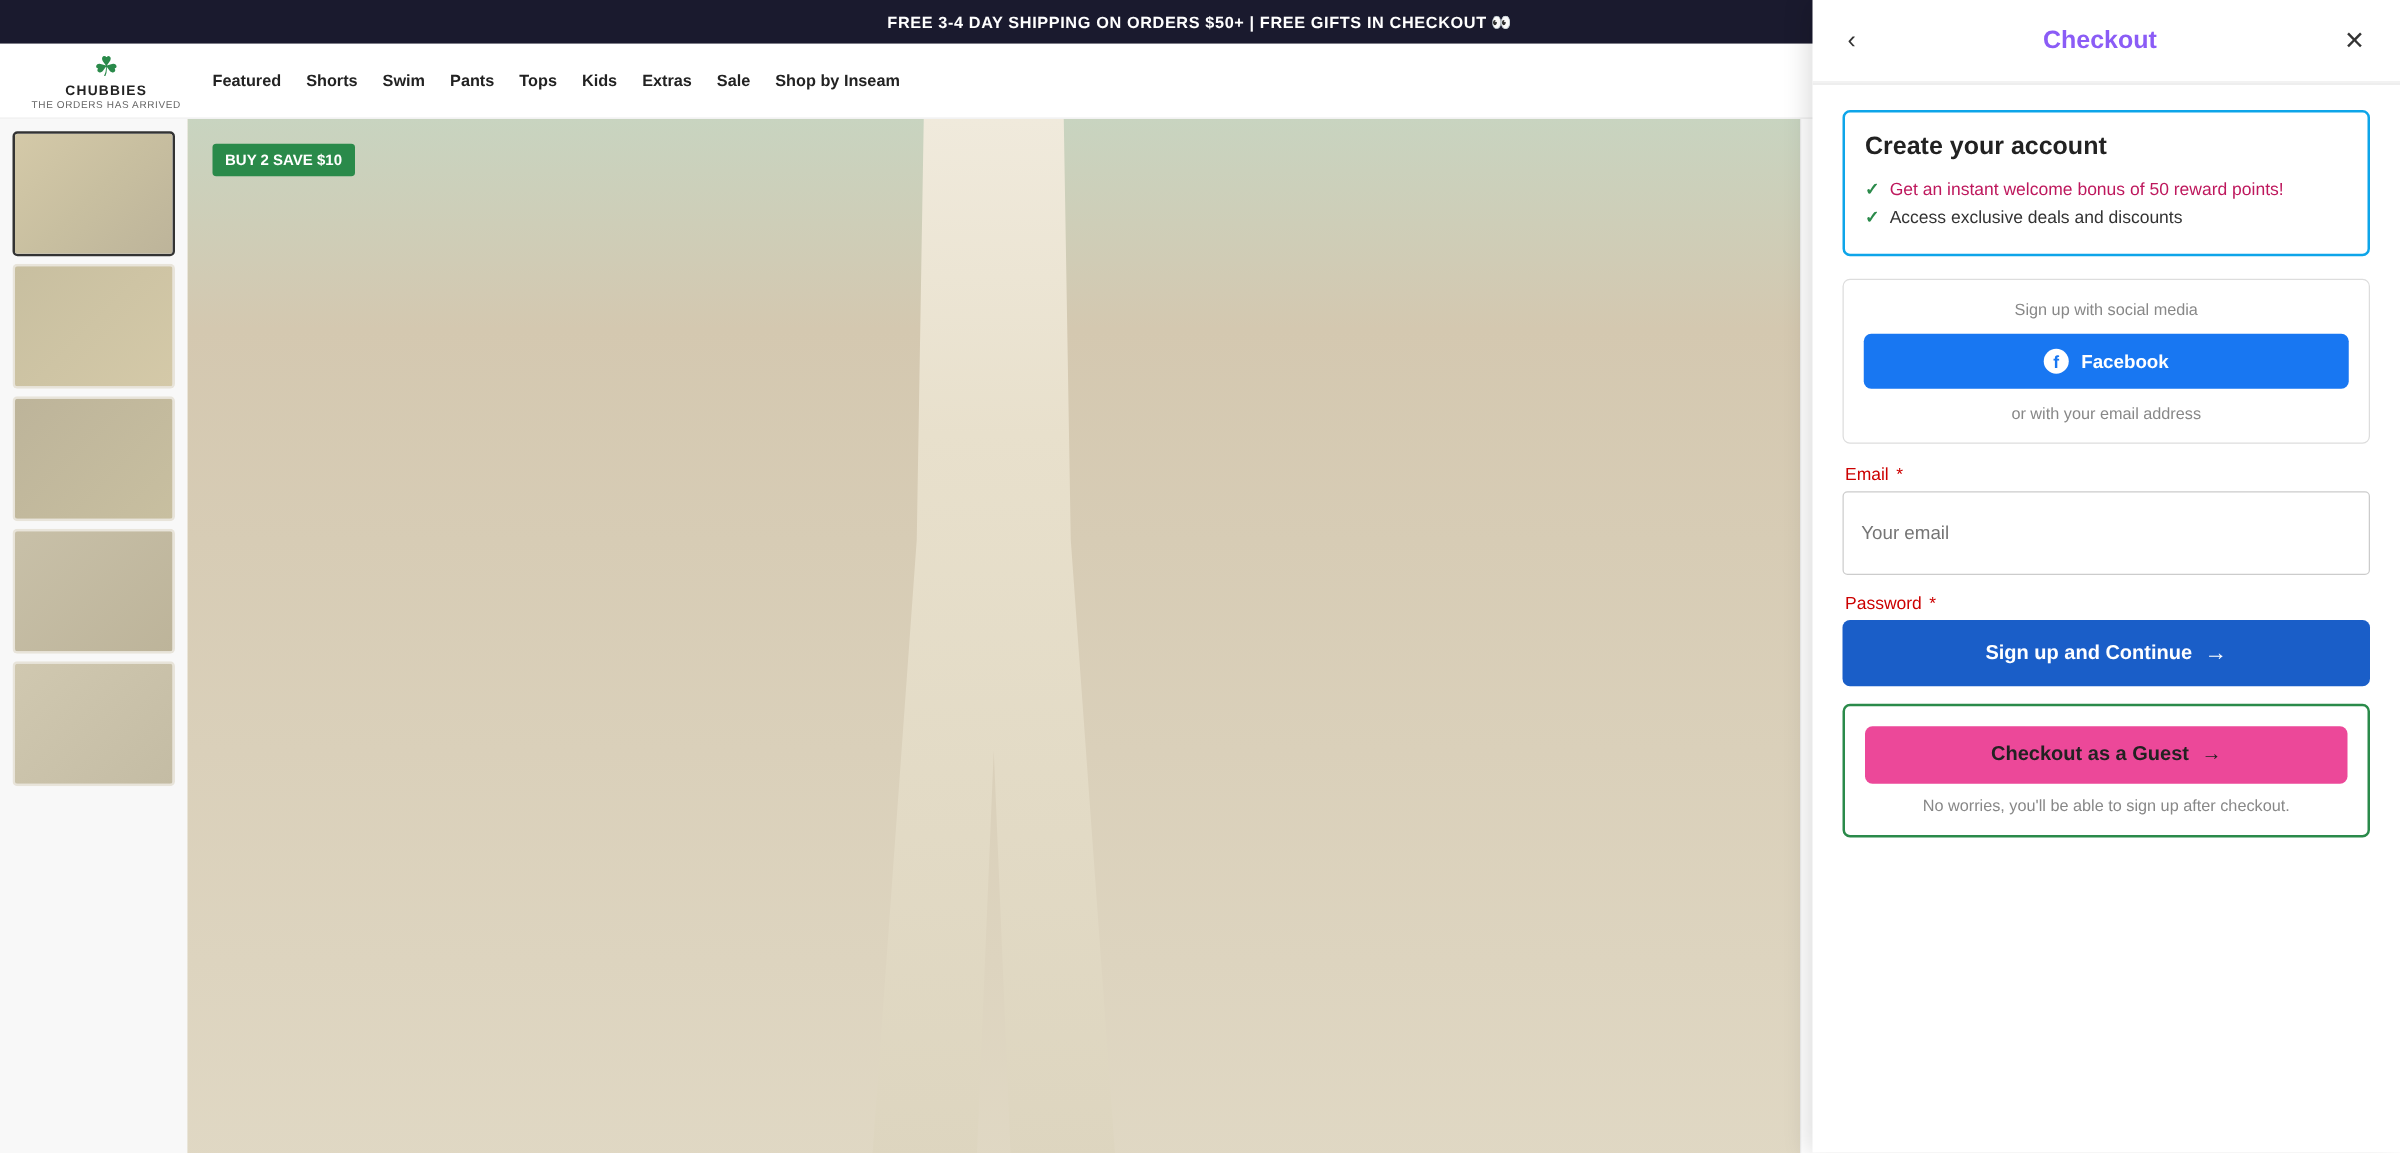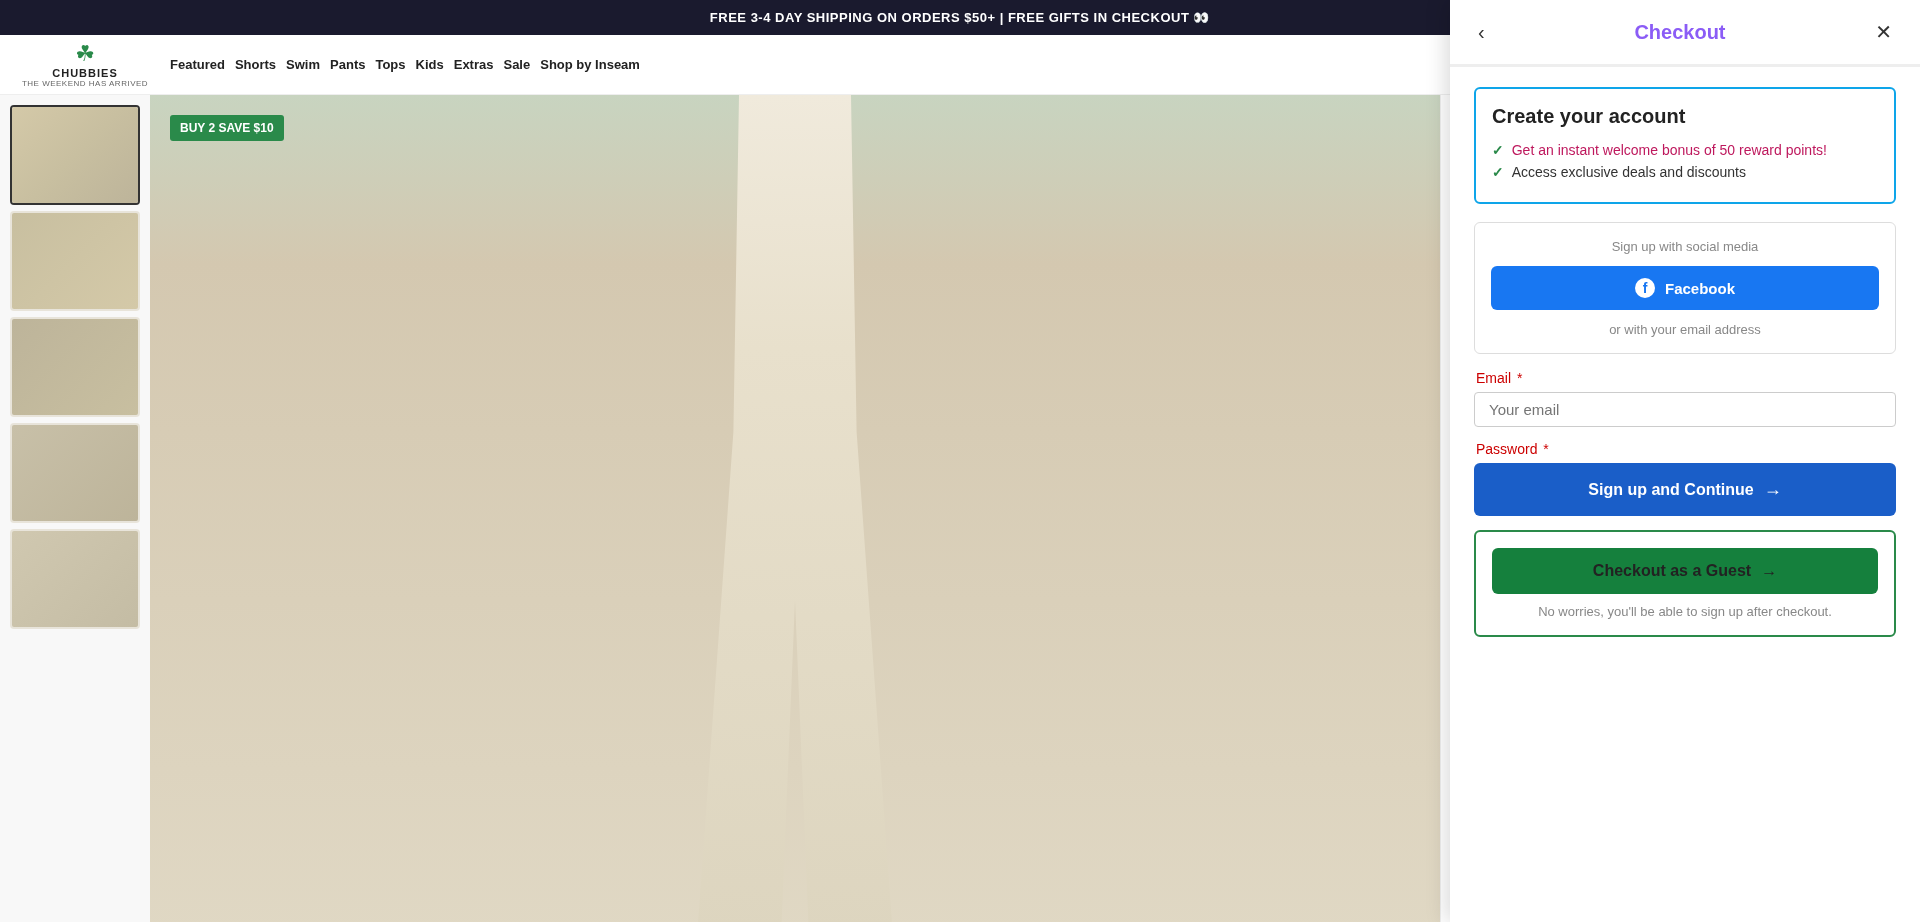--- a/index.html
+++ b/index.html
@@ -51,21 +51,21 @@
       letter-spacing: 1px;
       text-transform: uppercase;
     }
     .logo-sub {
       font-size: 8px;
       color: #666;
       letter-spacing: 0.5px;
     }
     .nav-links {
       display: flex;
-      gap: 10px;
+      gap: 20px;
       flex: 1;
     }
     .nav-link {
       font-size: 13px;
       font-weight: 600;
       color: #222;
       text-decoration: none;
       white-space: nowrap;
     }
     .nav-search {
@@ -419,21 +419,21 @@
       font-size: 14px;
       color: #333;
       margin-bottom: 6px;
       display: block;
     }
     .form-label span { color: #c00; margin-left: 2px; }
     .form-input {
       width: 100%;
       border: 1px solid #ccc;
       border-radius: 4px;
-      padding: 8px 14px;
+      padding: 24px 14px;
       font-size: 15px;
       color: #999;
       outline: none;
       margin-bottom: 14px;
     }
 
     .signup-btn {
       width: 100%;
       background: #1a5ec8;
       color: #fff;
@@ -453,21 +453,21 @@
 
     
     .guest-box {
       border: 2px solid #2a8a4a;
       border-radius: 6px;
       padding: 16px;
       text-align: center;
     }
     .guest-btn {
       width: 100%;
-      background: #15803d;
+      background: #ec4899;
       color: #222;
       border: none;
       border-radius: 6px;
       padding: 14px;
       font-size: 16px;
       font-weight: 600;
       cursor: pointer;
       display: flex;
       align-items: center;
       justify-content: center;
@@ -484,21 +484,21 @@
 
 <div class="top-banner">
   <span>FREE 3-4 DAY SHIPPING ON ORDERS $50+ | FREE GIFTS IN CHECKOUT 👀</span>
 </div>
 
 <nav class="nav">
   <div class="nav-logo">
     <div class="logo-box">
       <div class="logo-icon">☘</div>
       <div class="logo-text">chubbies</div>
-      <div class="logo-sub">THE WEEKEND HAS ARRIVED</div>
+      <div class="logo-sub">THE ORDERS HAS ARRIVED</div>
     </div>
   </div>
   <div class="nav-links">
     <a class="nav-link">Featured</a>
     <a class="nav-link">Shorts</a>
     <a class="nav-link">Swim</a>
     <a class="nav-link">Pants</a>
     <a class="nav-link">Tops</a>
     <a class="nav-link">Kids</a>
     <a class="nav-link">Extras</a>

